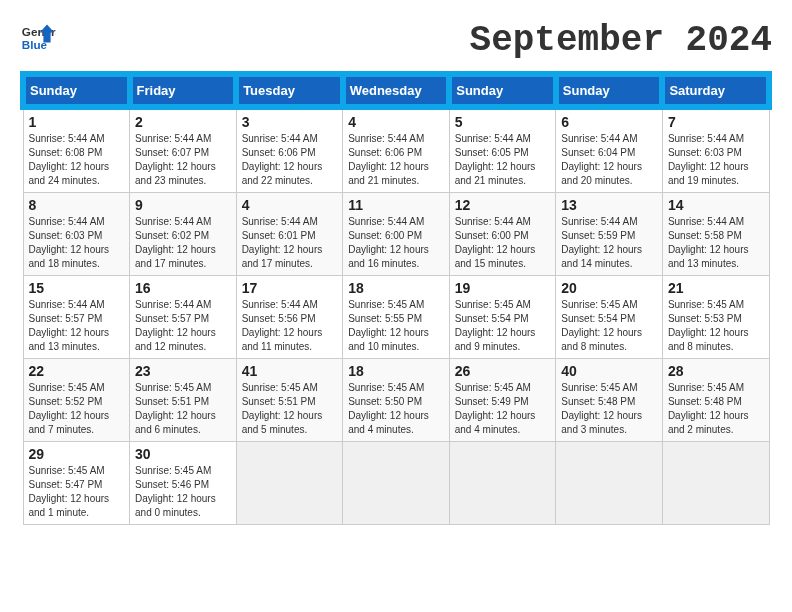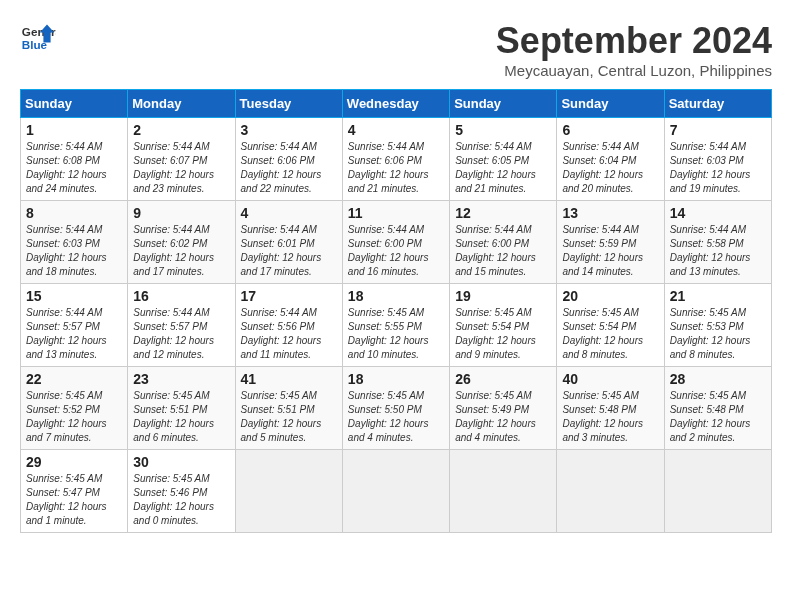--- a/index.html
+++ b/index.html
@@ -19,21 +19,22 @@
     .logo {
       display: flex;
       align-items: center;
       gap: 4px;
     }
     .logo-icon {
       width: 36px;
       height: 36px;
     }
     .title-area {
-      text-align: right;
+      text-align: center;
+      font-family: Liberation Mono, monospace;
     }
     .month-title {
       font-size: 36px;
       font-weight: bold;
       color: #333;
     }
     .location-title {
       font-size: 15px;
       color: #555;
     }
@@ -42,21 +43,21 @@
       border-collapse: collapse;
       font-size: 11px;
     }
     thead th {
       background-color: #1565c0;
       color: #fff;
       padding: 6px 4px;
       text-align: left;
       font-size: 13px;
       font-weight: bold;
-      border: 1px solid #0ea5e9;
+      border: 6px solid #0ea5e9;
     }
     tbody td {
       border: 1px solid #ccc;
       vertical-align: top;
       padding: 4px 5px;
       min-height: 80px;
       height: 80px;
       width: calc(100% / 7);
       background: #fff;
     }
@@ -67,48 +68,46 @@
       font-size: 14px;
       font-weight: bold;
       color: #222;
       display: block;
       margin-bottom: 2px;
     }
     .day-info {
       font-size: 10px;
       color: #333;
       line-height: 1.4;
-      font-style: italic;
     }
     .empty-cell {
       background: #f0f0f0 !important;
     }
   </style>
 </head>
 <body>
 
 <div class="header-area">
   <div class="logo">
     <svg class="logo-icon" viewBox="0 0 40 40">
       <text x="2" y="18" font-size="13" font-weight="bold" fill="#333" font-family="Arial">General</text>
       <text x="2" y="32" font-size="13" font-weight="bold" fill="#1565c0" font-family="Arial">Blue</text>
       <polygon points="30,5 38,14 34,14 34,25 26,25 26,14 22,14" fill="#1565c0"></polygon>
     </svg>
   </div>
   <div class="title-area">
     <div class="month-title">September 2024</div>
-    <div class="location-title">Meycauayan, Central Luzon, Philippines</div>
   </div>
 </div>
 
 <table>
   <thead>
     <tr>
       <th>Sunday</th>
-      <th>Monday</th>
+      <th>Friday</th>
       <th>Tuesday</th>
       <th>Wednesday</th>
       <th>Sunday</th>
       <th>Sunday</th>
       <th>Saturday</th>
     </tr>
   </thead>
   <tbody id="calendar-body">
   <tr>
         <td>

